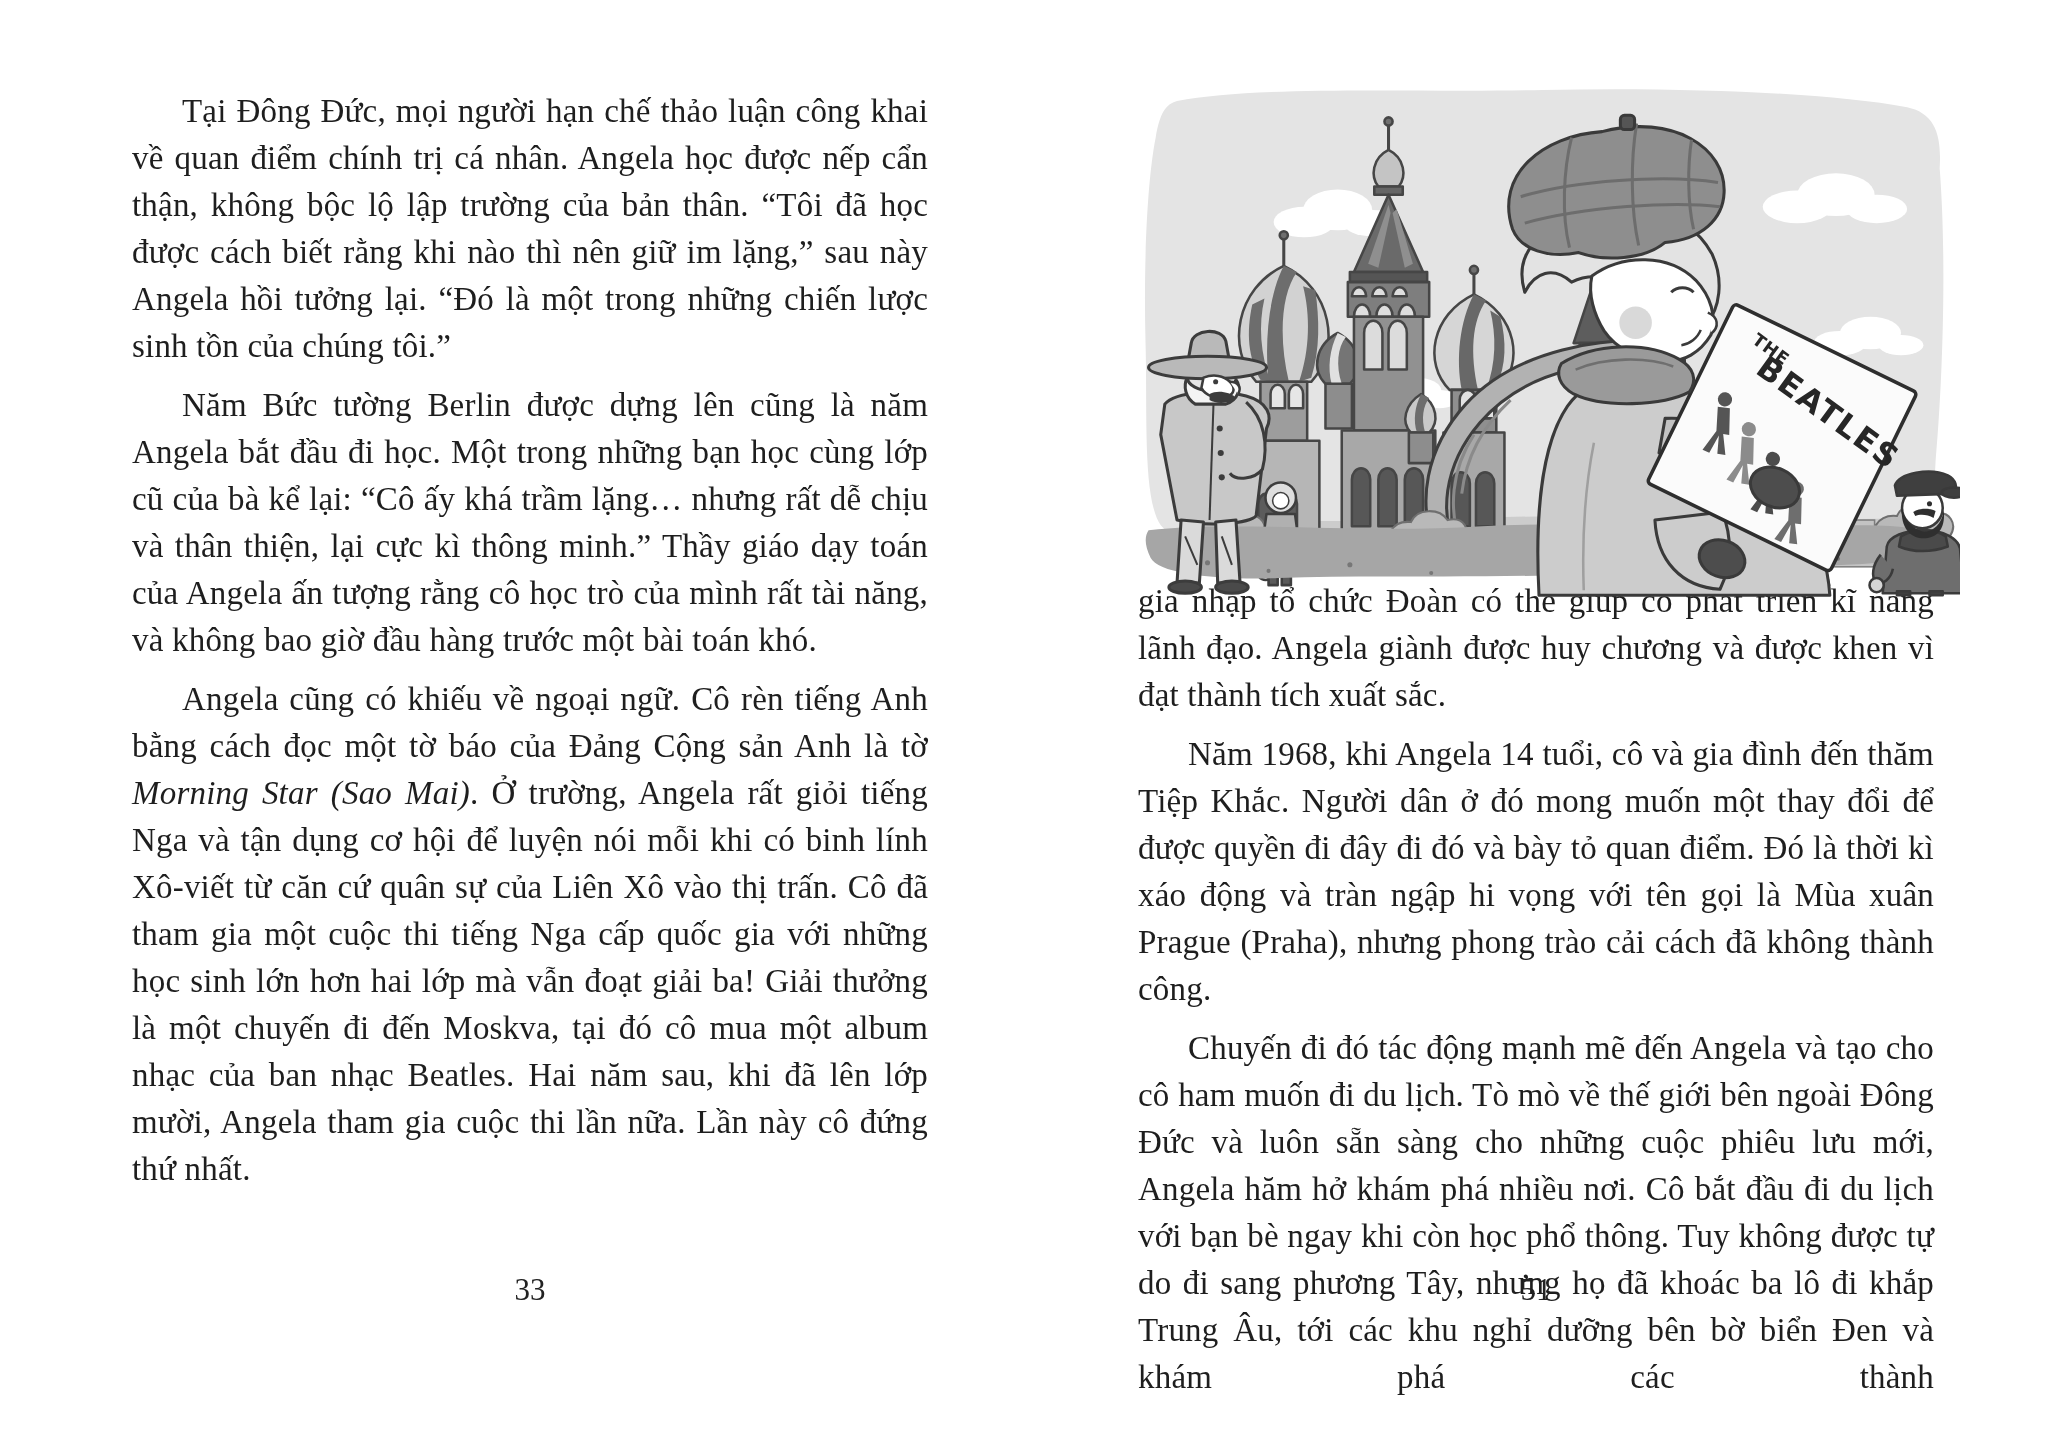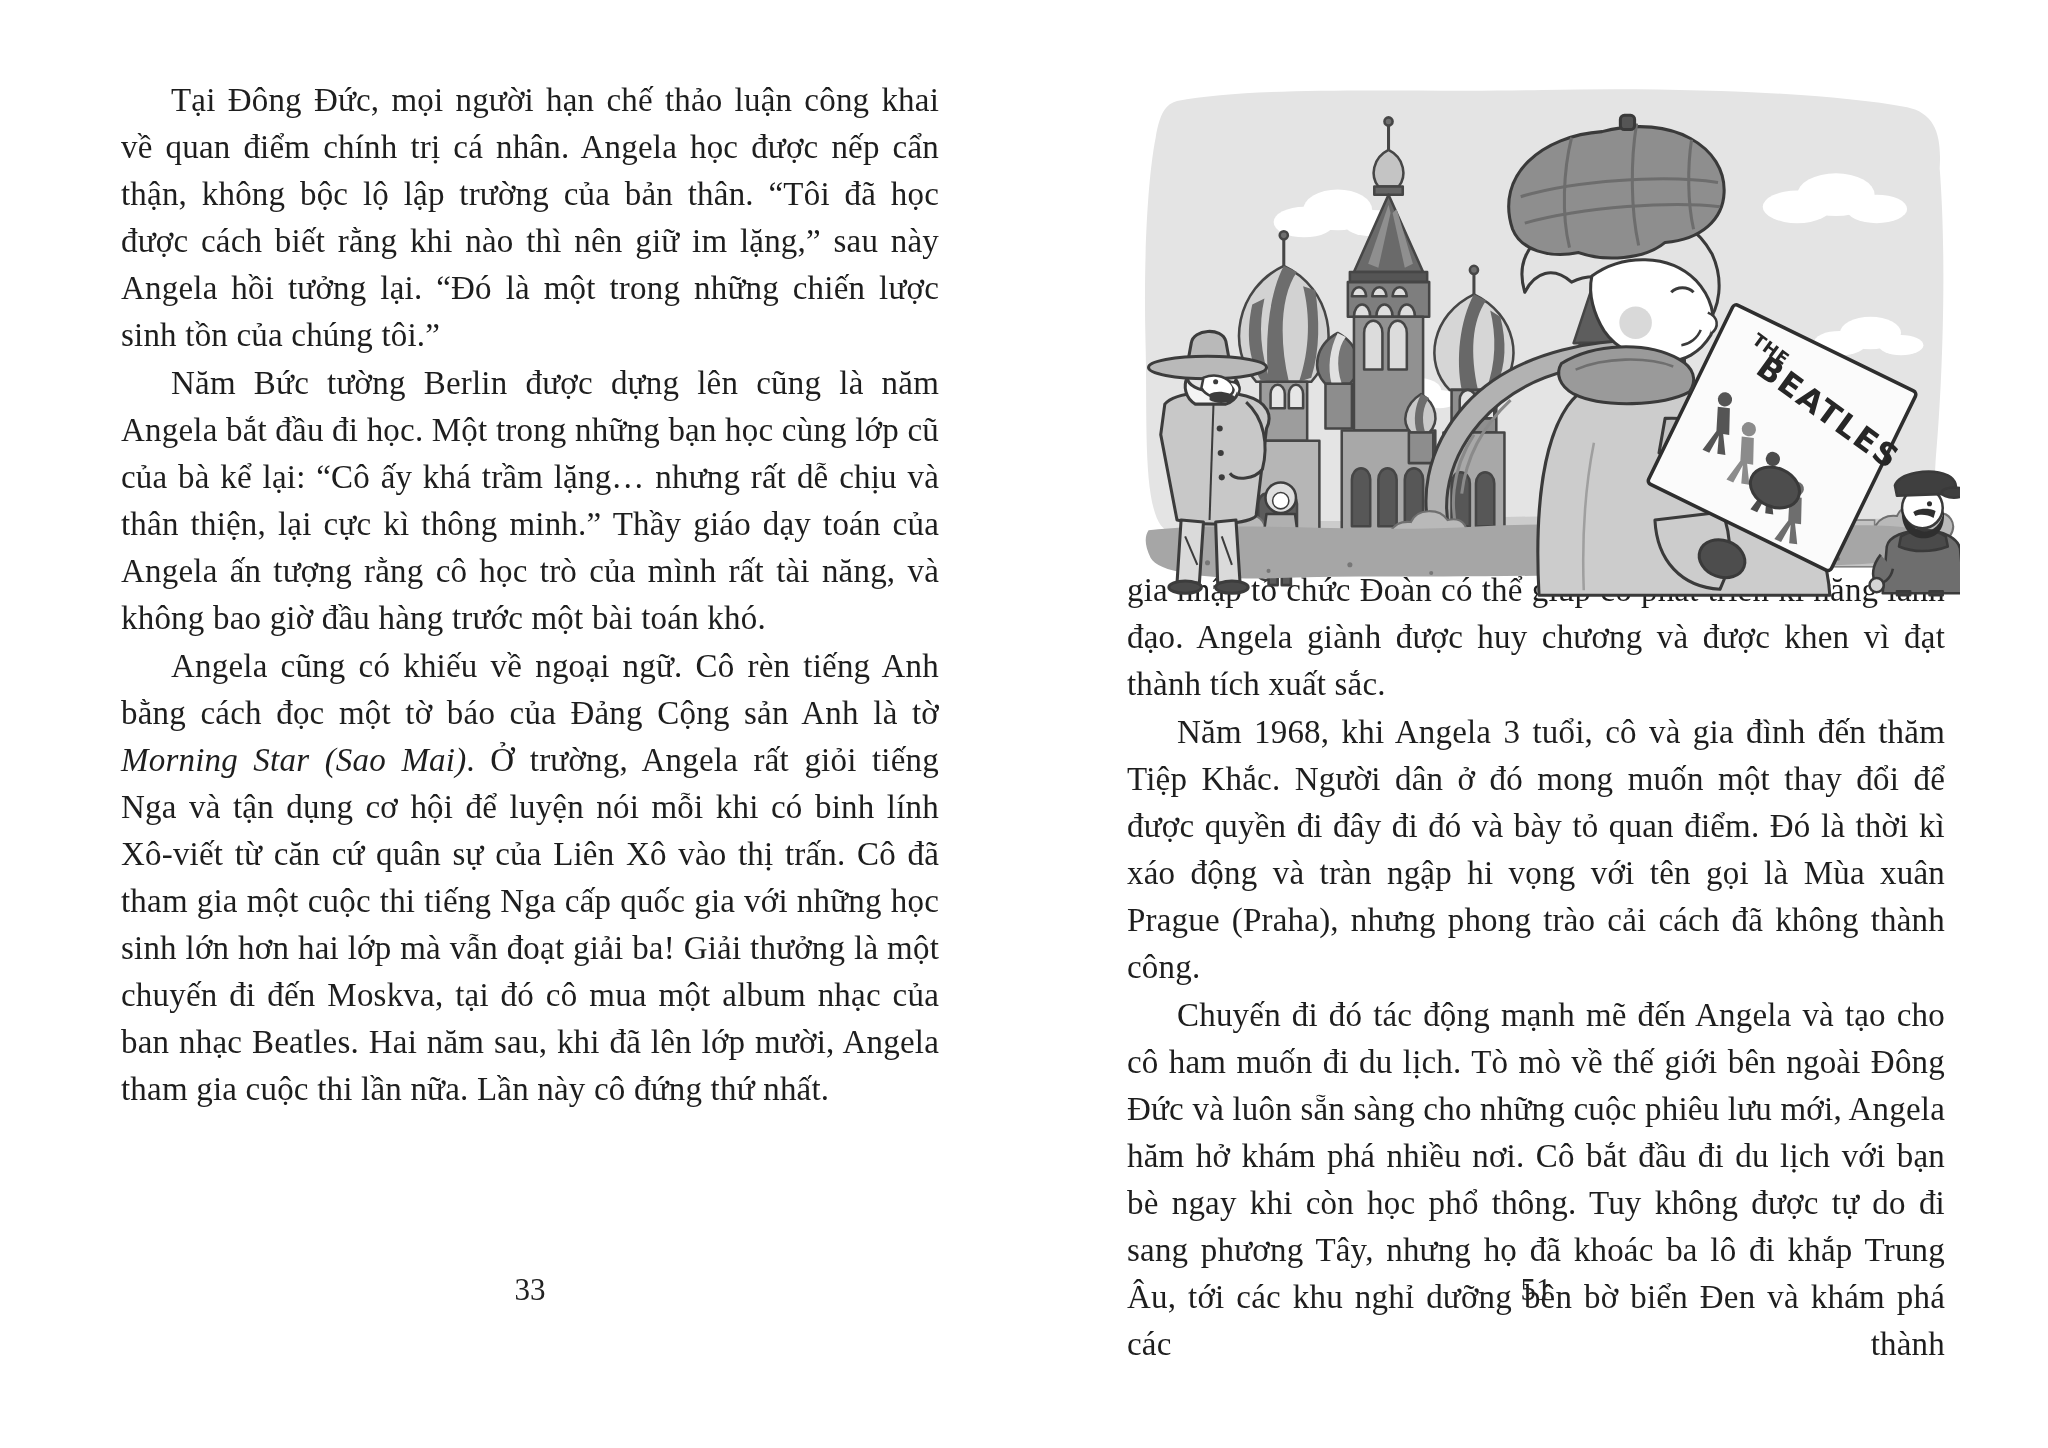--- a/index.html
+++ b/index.html
@@ -3,21 +3,21 @@
 <meta charset="utf-8">
 <style>
   html,body{margin:0;padding:0;}
   body{
     width:2048px;height:1448px;background:#ffffff;position:relative;overflow:hidden;
     font-family:"Liberation Serif","DejaVu Serif",serif;color:#1e1e1e;
   }
   .text-block{position:absolute;text-align:justify;font-size:33px;line-height:47px;letter-spacing:.2px;}
   #left-text{left:120px;top:76px;width:820px;}
   #right-text{left:1126px;top:566px;width:820px;}
-  .para{margin:1px;padding:0;}
+  .para{margin:12px;padding:0;}
   .para.indent{text-indent:50px;}
   .para.flush{text-align-last:justify;}
   .para i{font-style:italic;}
   .pagenum{position:absolute;top:1272px;width:820px;text-align:center;font-size:31px;color:#222;}
   #pagenum-left{left:120px;}
   #pagenum-right{left:1126px;}
   #illustration{position:absolute;left:1116px;top:74px;width:844px;height:524px;}
   #illustration svg{width:100%;height:100%;display:block;}
 </style>
 </head>
@@ -25,21 +25,21 @@
 
 <div id="left-text" class="text-block">
     <p class="para indent"><span>Tại Đông Đức, mọi người hạn chế thảo luận công khai về quan điểm chính trị cá nhân. Angela học được nếp cẩn thận, không bộc lộ lập trường của bản thân. “Tôi đã học được cách biết rằng khi nào thì nên giữ im lặng,” sau này Angela hồi tưởng lại. “Đó là một trong những chiến lược sinh tồn của chúng tôi.”</span></p>
     <p class="para indent"><span>Năm Bức tường Berlin được dựng lên cũng là năm Angela bắt đầu đi học. Một trong những bạn học cùng lớp cũ của bà kể lại: “Cô ấy khá trầm lặng… nhưng rất dễ chịu và thân thiện, lại cực kì thông minh.” Thầy giáo dạy toán của Angela ấn tượng rằng cô học trò của mình rất tài năng, và không bao giờ đầu hàng trước một bài toán khó.</span></p>
     <p class="para indent"><span>Angela cũng có khiếu về ngoại ngữ. Cô rèn tiếng Anh bằng cách đọc một tờ báo của Đảng Cộng sản Anh là tờ </span><i>Morning Star (Sao Mai)</i><span>. Ở trường, Angela rất giỏi tiếng Nga và tận dụng cơ hội để luyện nói mỗi khi có binh lính Xô-viết từ căn cứ quân sự của Liên Xô vào thị trấn. Cô đã tham gia một cuộc thi tiếng Nga cấp quốc gia với những học sinh lớn hơn hai lớp mà vẫn đoạt giải ba! Giải thưởng là một chuyến đi đến Moskva, tại đó cô mua một album nhạc của ban nhạc Beatles. Hai năm sau, khi đã lên lớp mười, Angela tham gia cuộc thi lần nữa. Lần này cô đứng thứ nhất.</span></p>
   </div>
 <div id="pagenum-left" class="pagenum">33</div>
 
 <div id="right-text" class="text-block">
     <p class="para"><span>gia nhập tổ chức Đoàn có thể giúp cô phát triển kĩ năng lãnh đạo. Angela giành được huy chương và được khen vì đạt thành tích xuất sắc.</span></p>
-    <p class="para indent"><span>Năm 1968, khi Angela 3 tuổi, cô và gia đình đến thăm Tiệp Khắc. Người dân ở đó mong muốn một thay đổi để được quyền đi đây đi đó và bày tỏ quan điểm. Đó là thời kì xáo động và tràn ngập hi vọng với tên gọi là Mùa xuân Prague (Praha), nhưng phong trào cải cách đã không thành công.</span></p>
+    <p class="para indent"><span>Năm 1968, khi Angela 14 tuổi, cô và gia đình đến thăm Tiệp Khắc. Người dân ở đó mong muốn một thay đổi để được quyền đi đây đi đó và bày tỏ quan điểm. Đó là thời kì xáo động và tràn ngập hi vọng với tên gọi là Mùa xuân Prague (Praha), nhưng phong trào cải cách đã không thành công.</span></p>
     <p class="para indent flush"><span>Chuyến đi đó tác động mạnh mẽ đến Angela và tạo cho cô ham muốn đi du lịch. Tò mò về thế giới bên ngoài Đông Đức và luôn sẵn sàng cho những cuộc phiêu lưu mới, Angela hăm hở khám phá nhiều nơi. Cô bắt đầu đi du lịch với bạn bè ngay khi còn học phổ thông. Tuy không được tự do đi sang phương Tây, nhưng họ đã khoác ba lô đi khắp Trung Âu, tới các khu nghỉ dưỡng bên bờ biển Đen và khám phá các thành</span></p>
   </div>
 <div id="pagenum-right" class="pagenum">51</div>
 
 <div id="illustration">
 <svg viewBox="0 0 830 510" xmlns="http://www.w3.org/2000/svg">
 
   <g>
     <path d="M60,24 C140,8 300,16 420,13 C560,10 700,16 778,30 C806,36 812,58 810,90
              C817,180 813,300 806,378 C804,428 792,448 760,452 C700,461 620,458 540,463

